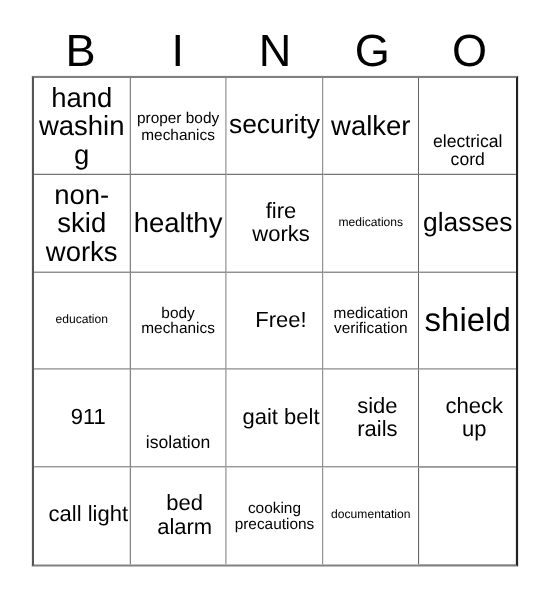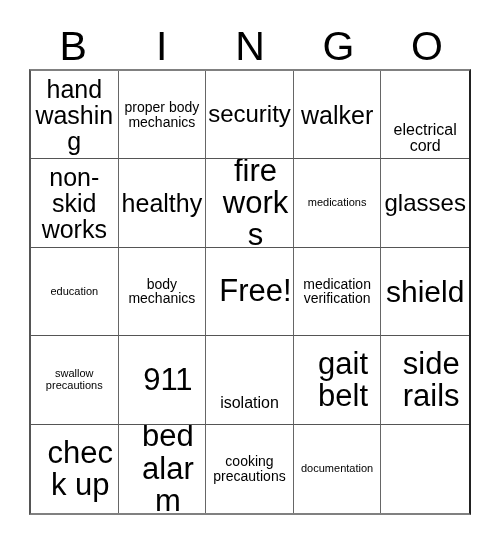--- a/index.html
+++ b/index.html
@@ -80,21 +80,21 @@
 
   .cell-text {
     display: block;
     width: 100%;
     line-height: 1.04;
     word-break: break-word;
     white-space: pre-line;
   }
 
   
-  .fs-xxl  { font-size: 31px; padding-left: 12px; }
+  .fs-xxl  { font-size: 20px; padding-left: 12px; }
   .fs-xl   { font-size: 30px; }
   .fs-lg   { font-size: 25px; }
   .fs-md   { font-size: 24px; }
   .fs-sm   { font-size: 16px; margin-top: 47px; }
   .fs-xs   { font-size: 14px; text-align: center; }
   .fs-xxs  { font-size: 11px; }
 </style>
 </head>
 <body>
 
@@ -148,38 +148,38 @@
       <div class="bingo-cell">
         <span class="cell-text fs-xxl">Free!</span>
       </div>
       <div class="bingo-cell">
         <span class="cell-text fs-xs">medication verification</span>
       </div>
       <div class="bingo-cell">
         <span class="cell-text fs-xl">shield</span>
       </div>
       <div class="bingo-cell">
-        <span class="cell-text fs-xxs">swallow precautions</span>
-      </div>
-      <div class="bingo-cell">
         <span class="cell-text fs-xxl">911</span>
       </div>
       <div class="bingo-cell">
         <span class="cell-text fs-sm">isolation</span>
       </div>
       <div class="bingo-cell">
         <span class="cell-text fs-xxl">gait belt</span>
       </div>
       <div class="bingo-cell">
         <span class="cell-text fs-xxl">side rails</span>
       </div>
       <div class="bingo-cell">
         <span class="cell-text fs-xxl">check up</span>
       </div>
       <div class="bingo-cell">
+        <span class="cell-text fs-xxl">call light</span>
+      </div>
+      <div class="bingo-cell">
         <span class="cell-text fs-xxl">bed alarm</span>
       </div>
       <div class="bingo-cell">
         <span class="cell-text fs-xs">cooking precautions</span>
       </div>
       <div class="bingo-cell">
         <span class="cell-text fs-xxs">documentation</span>
       </div>
     </div>
 

